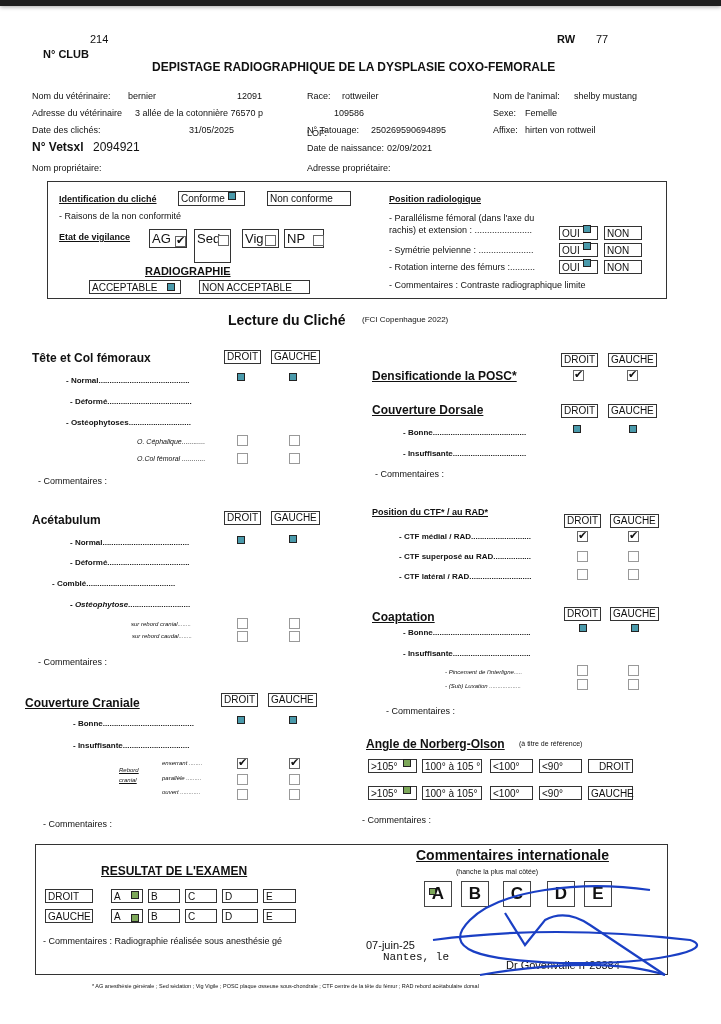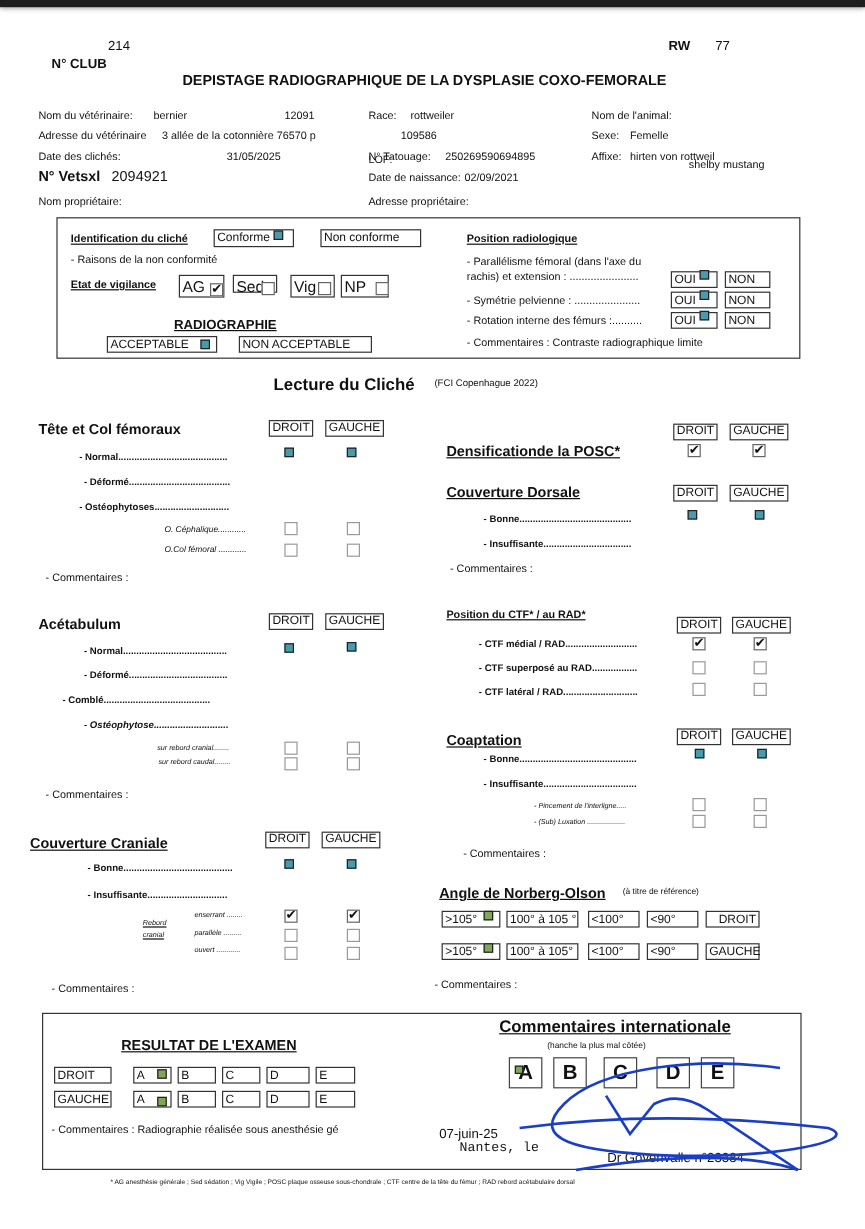--- a/index.html
+++ b/index.html
@@ -54,41 +54,41 @@
 <div class="abs f9" style="left:342px;top:91px;">rottweiler</div>
 <div class="abs f9" style="left:307px;top:108px;margin-top:20px;">LOF:</div>
 <div class="abs f9" style="left:334px;top:108px;">109586</div>
 <div class="abs f9" style="left:307px;top:125px;">N° Tatouage:</div>
 <div class="abs f9" style="left:371px;top:125px;">250269590694895</div>
 <div class="abs f9" style="left:307px;top:143px;">Date de naissance:</div>
 <div class="abs f9" style="left:387px;top:143px;">02/09/2021</div>
 <div class="abs f9" style="left:307px;top:163px;">Adresse propriétaire:</div>
 
 <div class="abs f9" style="left:493px;top:91px;">Nom de l'animal:</div>
-<div class="abs f9" style="left:574px;top:91px;margin-top:41px;">shelby mustang</div>
+<div class="abs f9" style="left:574px;top:91px;">shelby mustang</div>
 <div class="abs f9" style="left:493px;top:108px;">Sexe:</div>
 <div class="abs f9" style="left:525px;top:108px;">Femelle</div>
 <div class="abs f9" style="left:493px;top:125px;">Affixe:</div>
 <div class="abs f9" style="left:525px;top:125px;">hirten von rottweil</div>
 
 <div class="frame" style="left:47px;top:181px;width:620px;height:118px;"></div>
 <div class="abs b u f9" style="left:59px;top:194px;">Identification du cliché</div>
 <div class="box" style="left:178px;top:191px;width:67px;height:15px;">
   <span>Conforme</span>
 </div>
 <div class="sq" style="left:228px;top:192px;"></div>
 <div class="box" style="left:267px;top:191px;width:84px;height:15px;">
   <span>Non conforme</span>
 </div>
 <div class="abs f9" style="left:59px;top:211px;">- Raisons de la non conformité</div>
 <div class="abs b u f9" style="left:59px;top:232px;">Etat de vigilance</div>
 
 <div class="box f13" style="left:149px;top:229px;width:38px;height:19px;font-size:13px;line-height:17px;"><span>AG</span></div>
 <div class="cb checked" style="left:175px;top:236px;border-color:#666;"></div>
-<div class="box" style="left:194px;top:229px;width:37px;height:15px;font-size:13px;line-height:17px;"><span>Sed</span></div>
+<div class="box" style="left:194px;top:229px;width:37px;height:34px;font-size:13px;line-height:17px;"><span>Sed</span></div>
 <div class="cb" style="left:218px;top:235px;border-color:#666;"></div>
 <div class="box" style="left:242px;top:229px;width:37px;height:19px;font-size:13px;line-height:17px;"><span>Vig</span></div>
 <div class="cb" style="left:265px;top:235px;border-color:#666;"></div>
 <div class="box" style="left:284px;top:229px;width:40px;height:19px;font-size:13px;line-height:17px;"><span>NP</span></div>
 <div class="cb" style="left:313px;top:235px;border-color:#666;"></div>
 
 <div class="abs b u f11" style="left:145px;top:265px;">RADIOGRAPHIE</div>
 <div class="box" style="left:89px;top:280px;width:92px;height:14px;"><span>ACCEPTABLE</span></div>
 <div class="sq" style="left:167px;top:283px;"></div>
 <div class="box" style="left:199px;top:280px;width:111px;height:14px;"><span>NON ACCEPTABLE</span></div>

